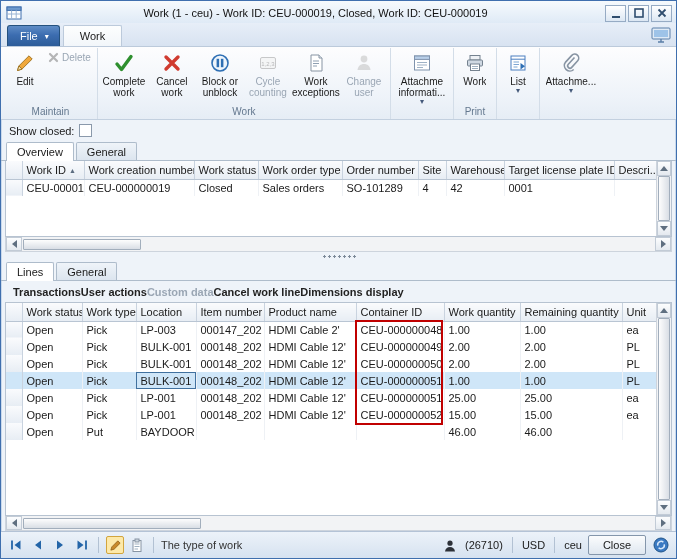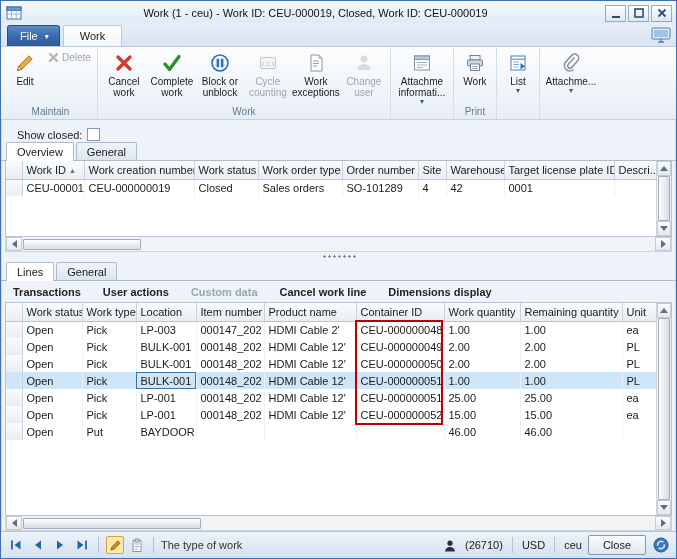--- a/index.html
+++ b/index.html
@@ -27,21 +27,21 @@
 .rbtn.narrow{width:38px}
 .rbtn.wide{width:58px}
 .rbtn .ricon{height:26px;display:flex;align-items:center;justify-content:center}
 .rbtn .rlbl{max-height:22px;overflow:hidden}
 .rbtn .caret{font-size:8px;color:#44597a;line-height:7px}
 .disabled{color:#9aa6b4 !important}
 .disabled svg{filter:grayscale(1);opacity:.55}
 .rsmallcol{display:flex;flex-direction:column;align-items:flex-start;padding-top:2px}
 .rsmall{display:flex;align-items:center;gap:3px;font-size:10px;padding:1px 4px}
 
-.showclosed{height:21px;display:flex;align-items:flex-end;gap:5px;padding:0 16px}
+.showclosed{height:21px;display:flex;align-items:center;gap:5px;padding:0 8px}
 .checkbox{width:13px;height:13px;border:1px solid #8a99ab;background:#fff}
 
 .tabstrip{height:20px;display:flex;align-items:flex-end;padding-left:5px;border-bottom:1px solid #aebccb}
 .tab{height:18px;display:flex;align-items:center;padding:0 10px;margin-right:2px;background:linear-gradient(#eff4f9,#dce5ef);border:1px solid #aebccb;border-bottom:none;border-radius:2px 2px 0 0;font-size:11px;position:relative}
 .tab.active{background:#fff;height:19px;top:1px;z-index:2}
 
 .gridbox{display:flex;margin:0 4px;background:#fff;border:1px solid #b7c3d1;border-top:none}
 .gridwrap{flex:1;position:relative;overflow:hidden;background:#fff}
 table.grid{border-collapse:collapse;table-layout:fixed;width:652px}
 .grid th{height:18px;background:linear-gradient(#fafbfd,#e7edf4);border-right:1px solid #c9d3df;border-bottom:1px solid #b9c5d3;font-weight:normal;text-align:left;padding:0 4px;white-space:nowrap;overflow:hidden;font-size:11px}
@@ -66,21 +66,21 @@
 .hscroll{height:15px;margin:0 4px;background:#f2f3f5;border:1px solid #cdd4dd;border-top:none;display:flex;align-items:stretch}
 .harrow{width:16px;display:flex;align-items:center;justify-content:center;background:linear-gradient(#fcfdfe,#e4e9ef);border:1px solid #c2cbd6}
 .htrack{flex:1;display:flex;align-items:center;padding:1px 1px}
 .hthumb{height:11px;background:linear-gradient(#fdfdfd,#d9dee5);border:1px solid #a2aebc;border-radius:1px}
 .hthumb.ov{width:118px}
 .hthumb.ln{width:178px}
 
 .splitter{height:9px;display:flex;align-items:center;justify-content:center}
 .splitter-handle{width:34px;height:3px;background:radial-gradient(circle,#7d8a99 1px,transparent 1.3px);background-size:5px 3px;background-repeat:repeat-x}
 
-.lnactions{height:21px;display:flex;align-items:center;gap:22px;padding:0 12px;font-weight:bold;color:#222}
+.lnactions{height:21px;display:flex;align-items:center;padding:0 12px;font-weight:bold;color:#222}
 .lnactions .act{cursor:default}
 .lnactions .act.disabled{font-weight:bold}
 
 .statusbar{height:27px;margin-top:auto;background:linear-gradient(#ecf2f9,#d6e2f0);border-top:1px solid #b4c3d6;display:flex;align-items:center;gap:4px;padding:0 6px}
 .sbbtn{width:18px;height:18px;display:flex;align-items:center;justify-content:center}
 .sbbtn.activeedit{background:#fde9a9;border:1px solid #d2a53e;border-radius:2px}
 .sbsep{width:1px;height:16px;background:#b2c1d3;margin:0 3px}
 .sbtext{color:#333}
 .sb-right{margin-left:auto;display:flex;align-items:center;gap:6px}
 .closebtn{height:20px;padding:0 14px;display:flex;align-items:center;background:linear-gradient(#fbfcfd,#dfe7f0);border:1px solid #8496ab;border-radius:2px;font-size:11px}
@@ -162,32 +162,32 @@
         </div>
       </div>
       <div class="rlabel">Maintain</div>
     </div>
 
     <div class="rgroup">
       <div class="rbtns">
         <div class="rbtn">
           <span class="ricon">
             <svg width="20" height="20" viewBox="0 0 20 20">
+                <path d="M3 11l4.5 5.5L17 3.5" fill="none" stroke="#2e8f2e" stroke-width="3.4" stroke-linecap="round" stroke-linejoin="round"></path>
+              </svg>
+          </span>
+          <span class="rlbl">Complete work</span>
+        </div>
+        <div class="rbtn">
+          <span class="ricon">
+            <svg width="20" height="20" viewBox="0 0 20 20">
                 <path d="M4 4l12 12M16 4L4 16" stroke="#d03b30" stroke-width="3.4" stroke-linecap="round"></path>
               </svg>
           </span>
           <span class="rlbl">Cancel work</span>
-        </div>
-        <div class="rbtn">
-          <span class="ricon">
-            <svg width="20" height="20" viewBox="0 0 20 20">
-                <path d="M3 11l4.5 5.5L17 3.5" fill="none" stroke="#2e8f2e" stroke-width="3.4" stroke-linecap="round" stroke-linejoin="round"></path>
-              </svg>
-          </span>
-          <span class="rlbl">Complete work</span>
         </div>
         <div class="rbtn">
           <span class="ricon">
             <svg width="20" height="20" viewBox="0 0 20 20">
                 <circle cx="10" cy="10" r="8" fill="#eef5fc" stroke="#2e6fb4" stroke-width="1.6"></circle>
                 <rect x="6.6" y="5.8" width="2.5" height="8.4" fill="#2e6fb4"></rect>
                 <rect x="10.9" y="5.8" width="2.5" height="8.4" fill="#2e6fb4"></rect>
               </svg>
           </span>
           <span class="rlbl">Block or unblock work</span>

